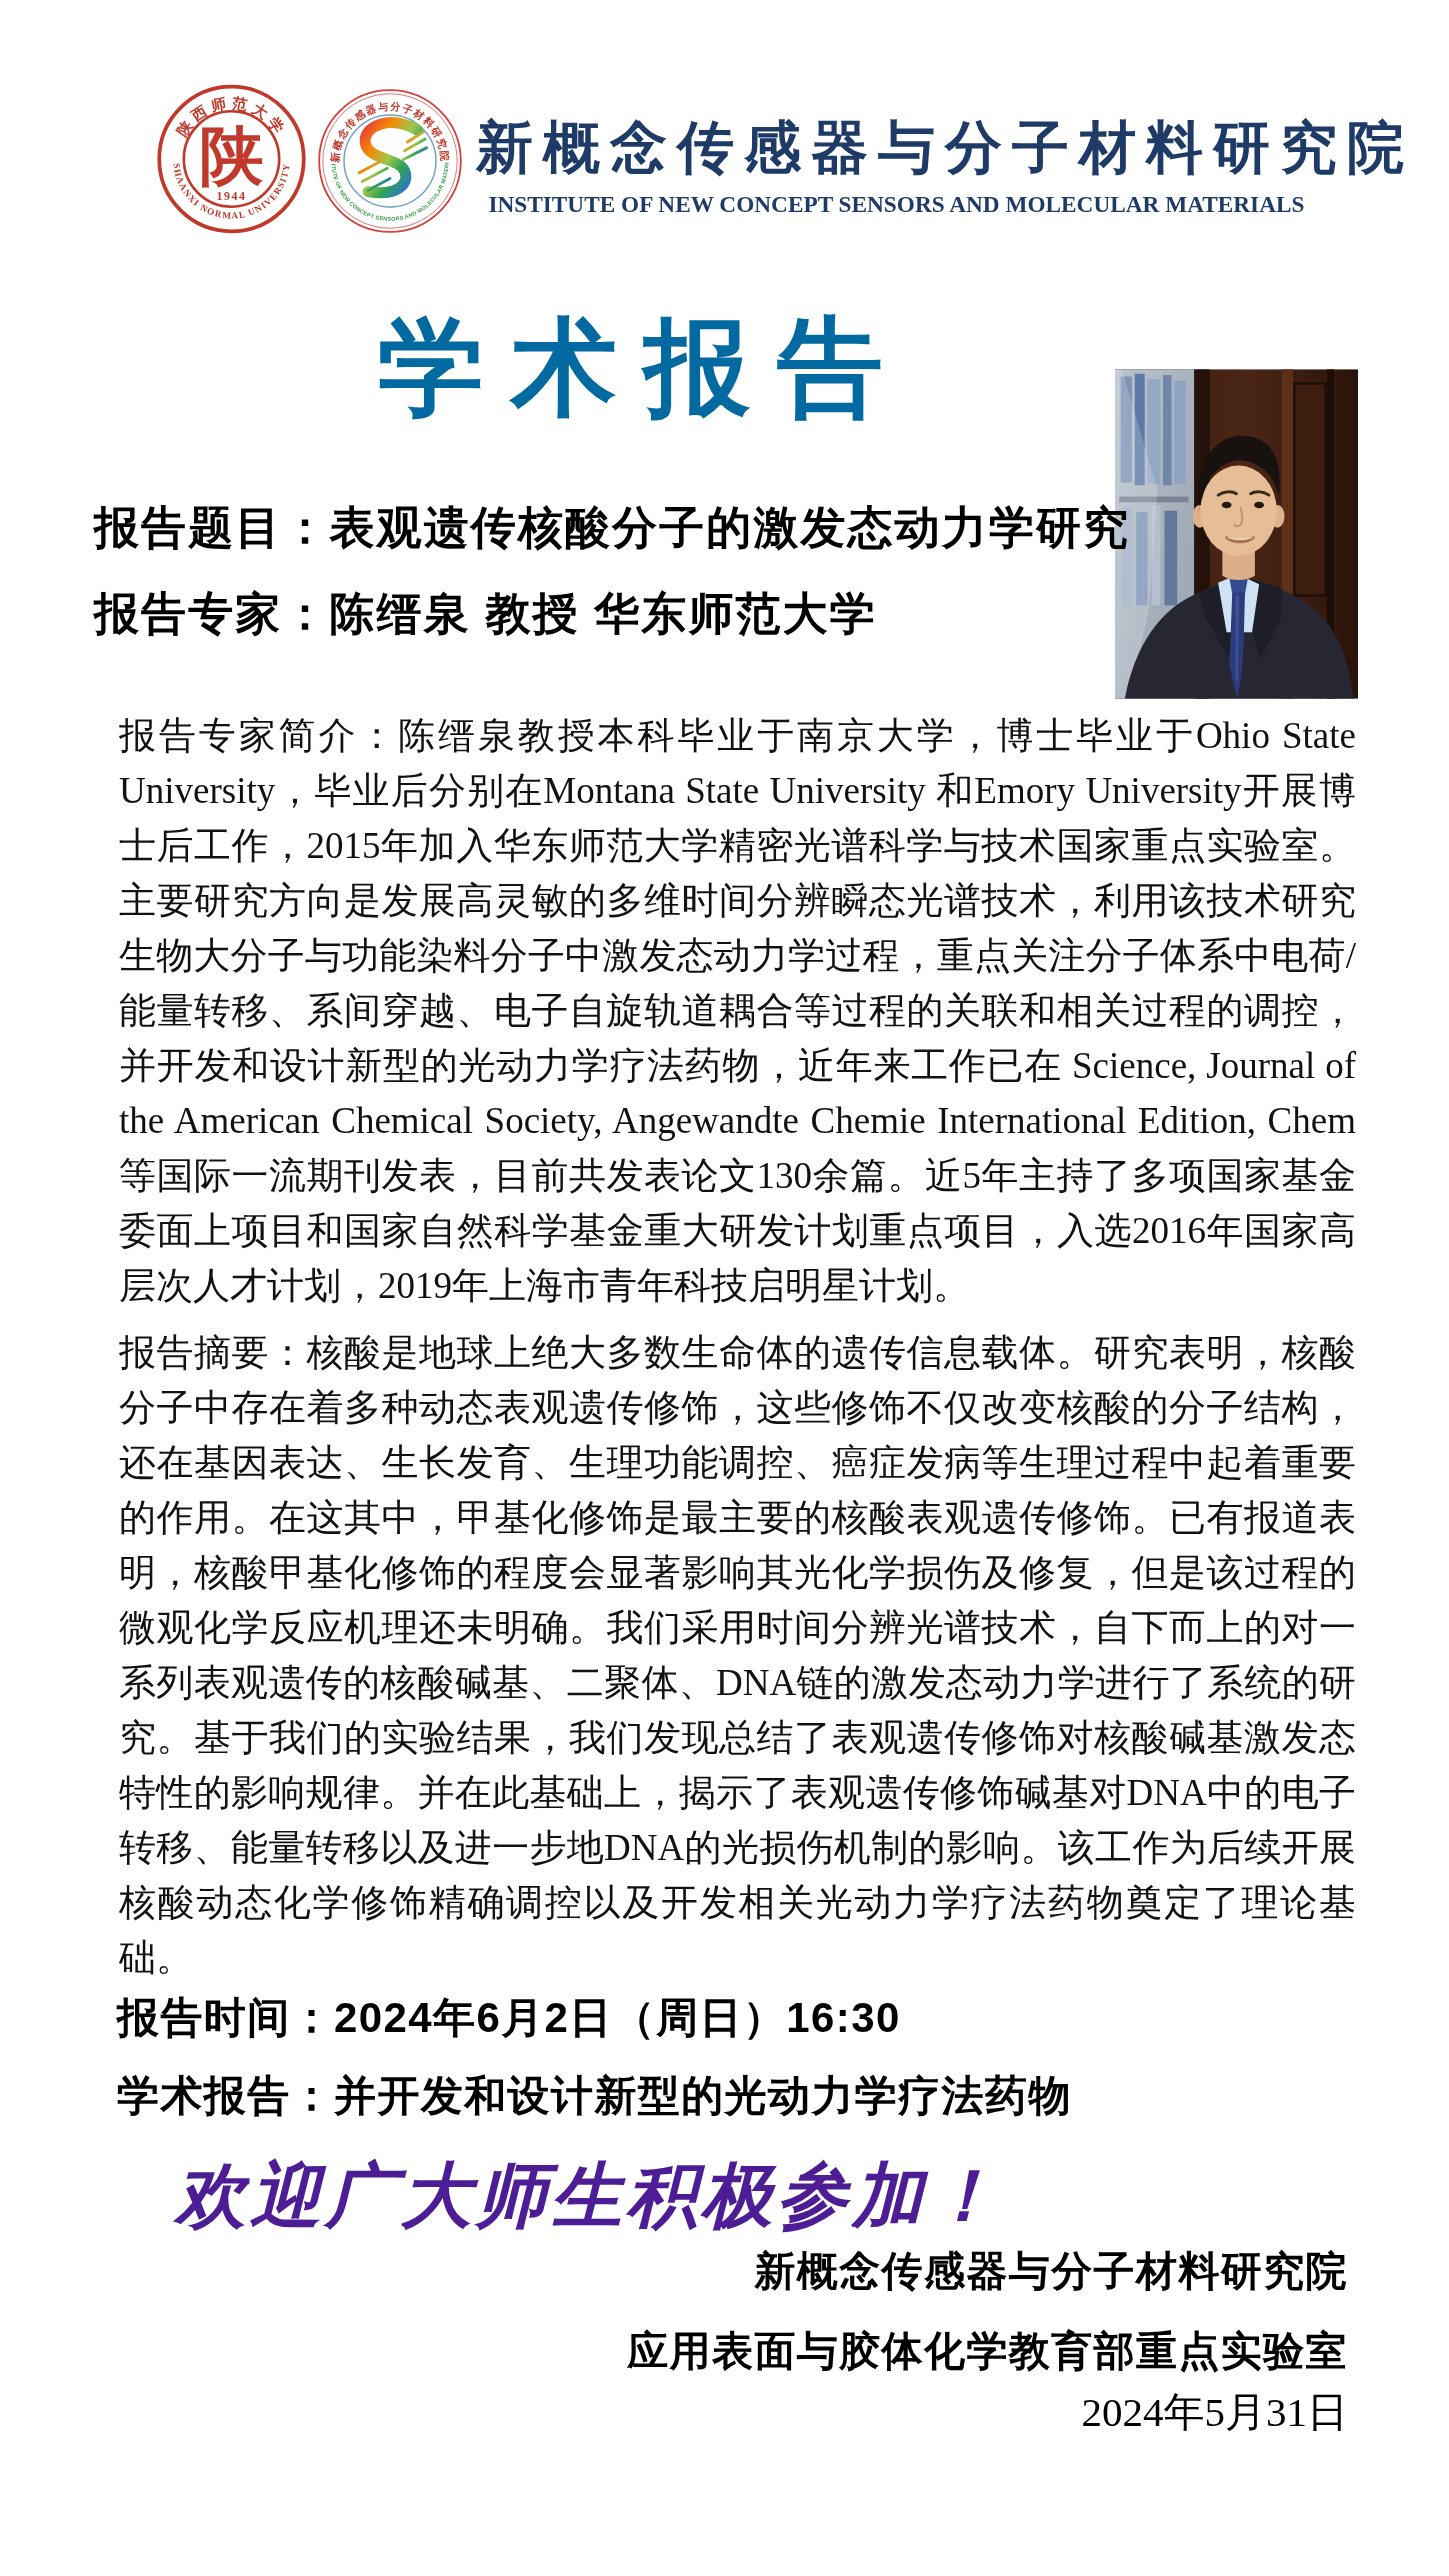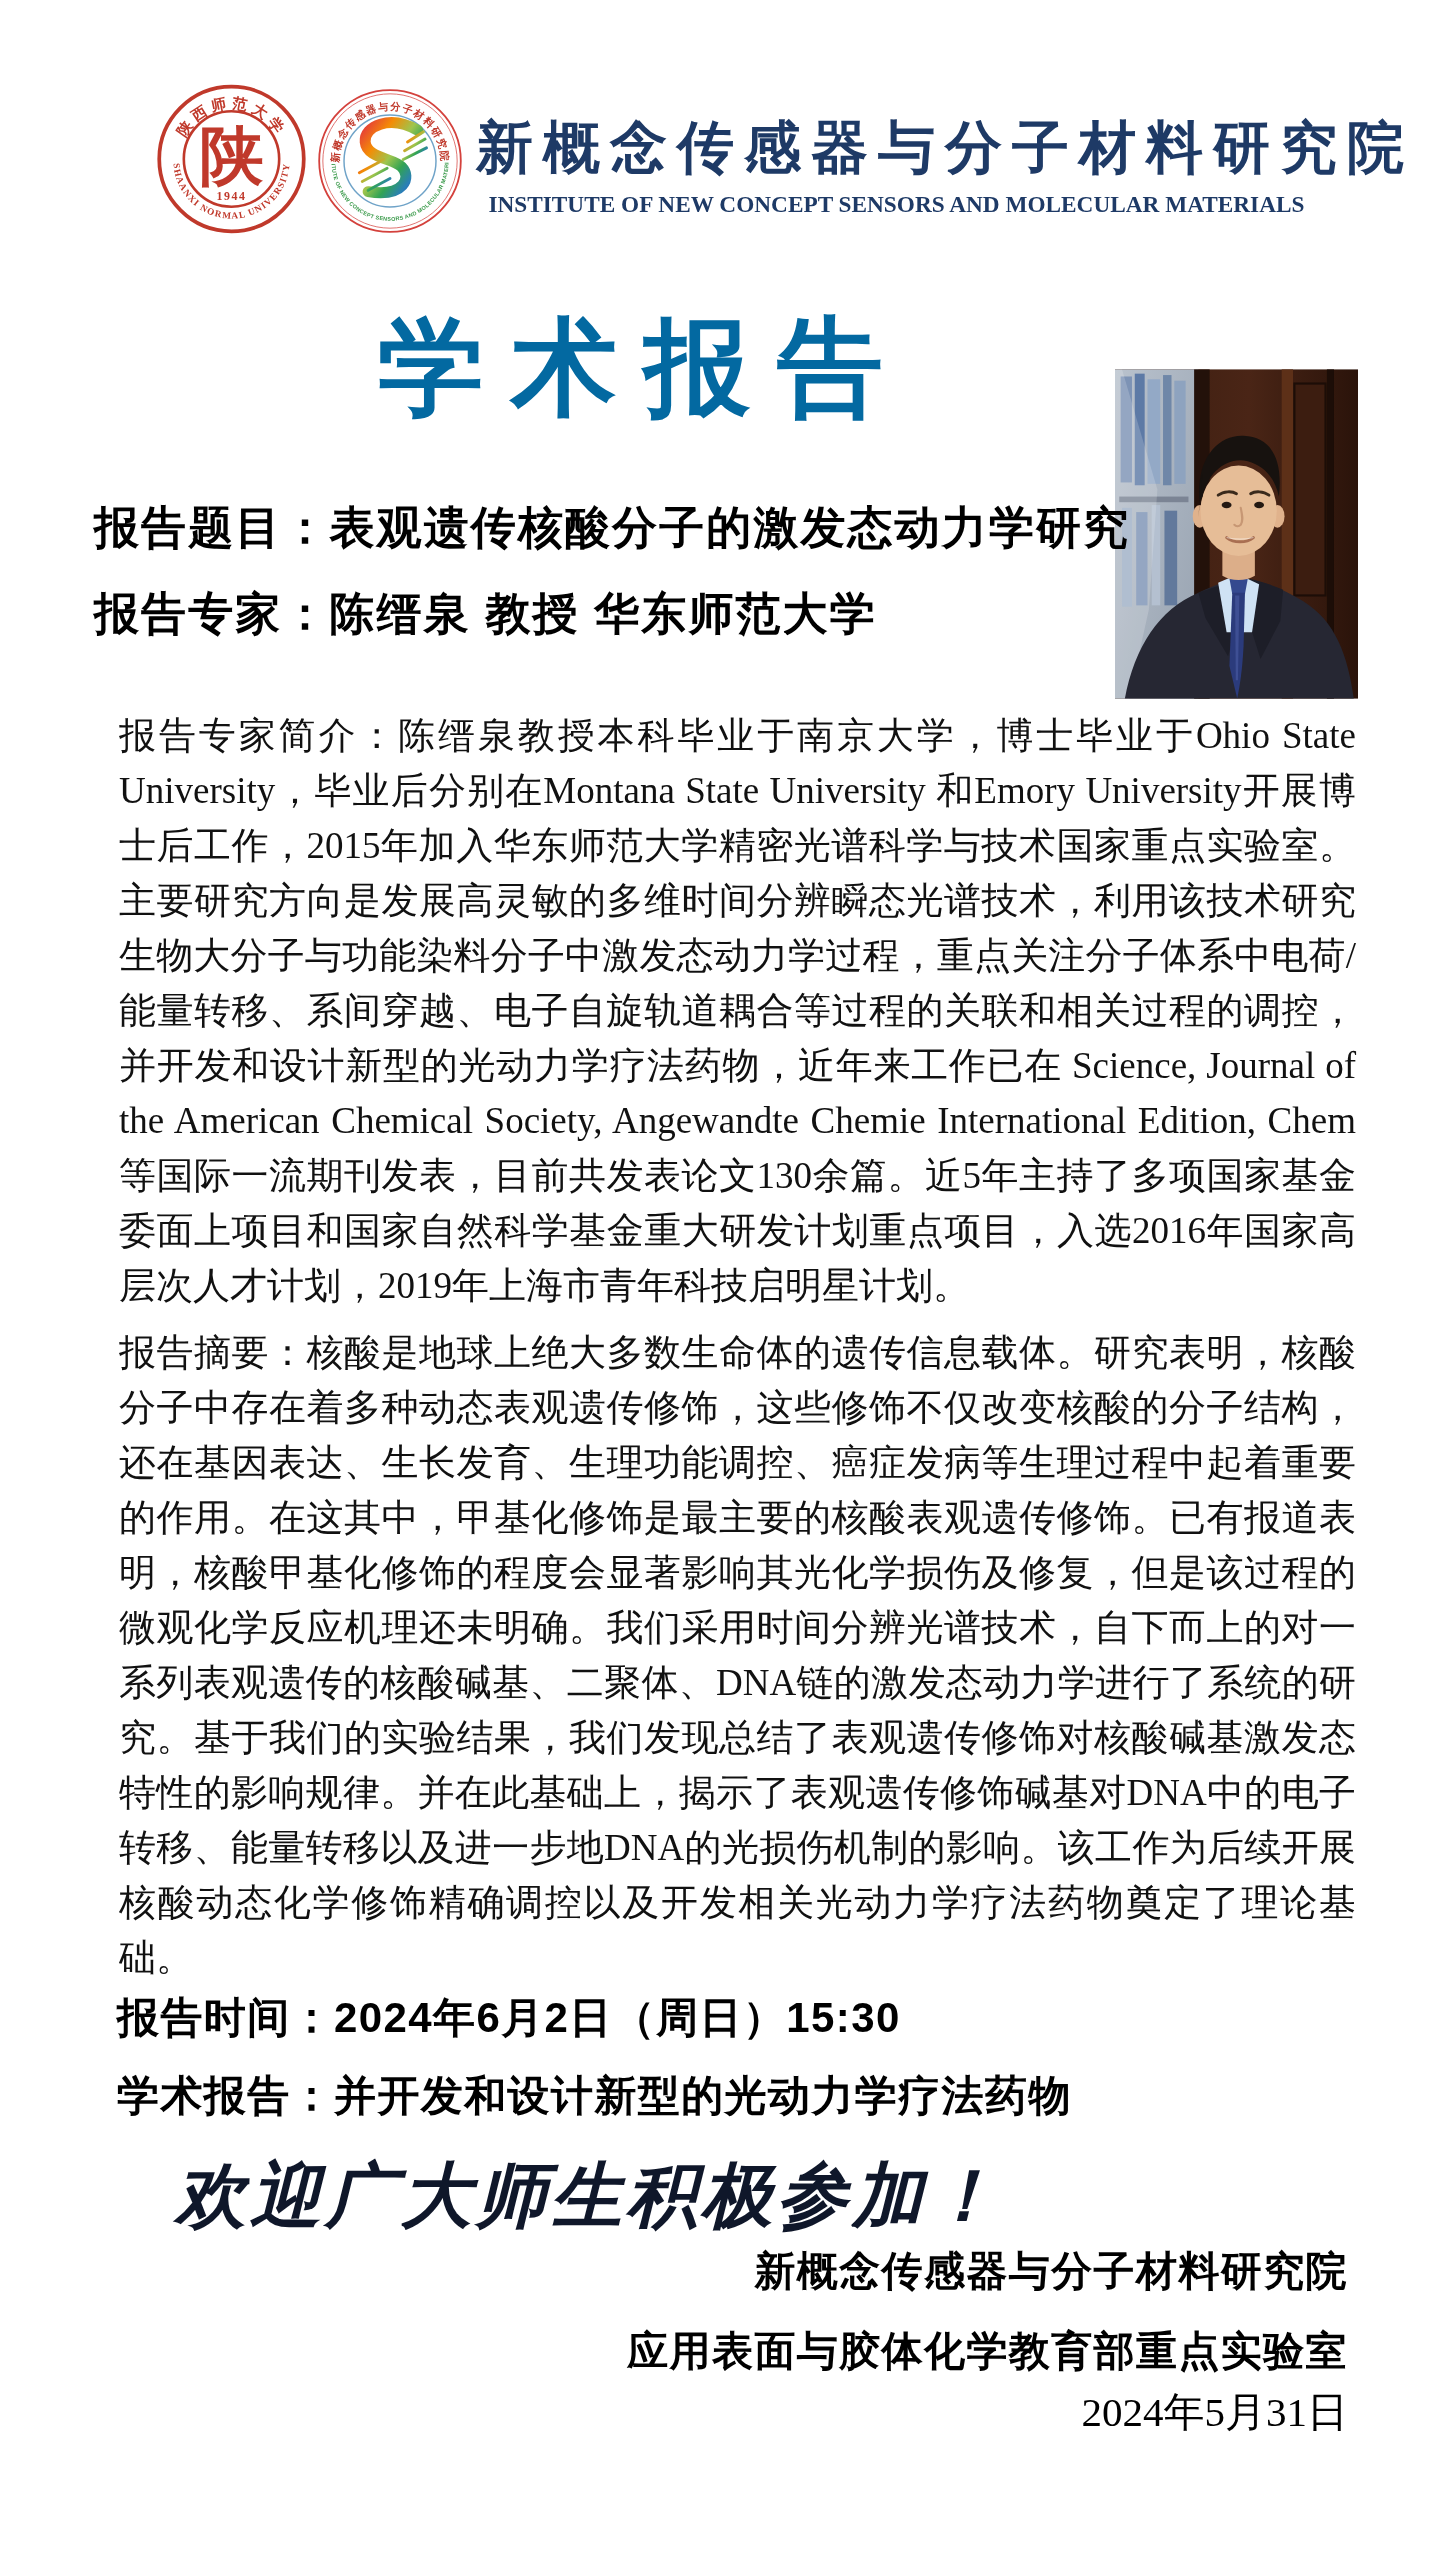--- a/index.html
+++ b/index.html
@@ -52,21 +52,21 @@
   
   .schedule{position:absolute;left:117px;top:1994px;width:1246px;
     font-family:"Liberation Sans", sans-serif;font-weight:700;color:#000;}
   .sched-line{font-size:42px;line-height:47px;letter-spacing:1.4px;white-space:nowrap;}
   .sched-line + .sched-line{margin-top:31px;}
   
   .welcome{
     position:absolute;left:0;top:2153px;width:1177px;text-align:center;
     font-family:"DejaVu Serif", serif;
     font-weight:900;font-style:italic;font-size:71px;line-height:85px;
-    letter-spacing:4.2px;color:#0f172a;
+    letter-spacing:4.2px;color:#4c1d95;
   }
   
   .footer{position:absolute;right:101px;top:2249px;text-align:right;color:#000;}
   .footer-org{
     font-family:"Liberation Sans", sans-serif;font-weight:700;
     font-size:41px;line-height:45px;letter-spacing:1.4px;white-space:nowrap;
   }
   .footer-org + .footer-org{margin-top:35px;}
   .footer-date{
     font-family:"Liberation Serif", serif;font-weight:400;
@@ -194,21 +194,21 @@
       <span>报告专家：</span><span>陈缙泉 教授 华东师范大学</span>
     </div>
   </div>
 
   <div class="para para-bio">报告专家简介：陈缙泉教授本科毕业于南京大学，博士毕业于Ohio State University，毕业后分别在Montana State University 和Emory University开展博士后工作，2015年加入华东师范大学精密光谱科学与技术国家重点实验室。主要研究方向是发展高灵敏的多维时间分辨瞬态光谱技术，利用该技术研究生物大分子与功能染料分子中激发态动力学过程，重点关注分子体系中电荷/能量转移、系间穿越、电子自旋轨道耦合等过程的关联和相关过程的调控，并开发和设计新型的光动力学疗法药物，近年来工作已在 Science, Journal of the American Chemical Society, Angewandte Chemie International Edition, Chem等国际一流期刊发表，目前共发表论文130余篇。近5年主持了多项国家基金委面上项目和国家自然科学基金重大研发计划重点项目，入选2016年国家高层次人才计划，2019年上海市青年科技启明星计划。</div>
 
   <div class="para para-abs">报告摘要：核酸是地球上绝大多数生命体的遗传信息载体。研究表明，核酸分子中存在着多种动态表观遗传修饰，这些修饰不仅改变核酸的分子结构，还在基因表达、生长发育、生理功能调控、癌症发病等生理过程中起着重要的作用。在这其中，甲基化修饰是最主要的核酸表观遗传修饰。已有报道表明，核酸甲基化修饰的程度会显著影响其光化学损伤及修复，但是该过程的微观化学反应机理还未明确。我们采用时间分辨光谱技术，自下而上的对一系列表观遗传的核酸碱基、二聚体、DNA链的激发态动力学进行了系统的研究。基于我们的实验结果，我们发现总结了表观遗传修饰对核酸碱基激发态特性的影响规律。并在此基础上，揭示了表观遗传修饰碱基对DNA中的电子转移、能量转移以及进一步地DNA的光损伤机制的影响。该工作为后续开展核酸动态化学修饰精确调控以及开发相关光动力学疗法药物奠定了理论基础。</div>
 
   <div class="schedule">
     <div class="sched-line">
-      <span>报告时间：</span><span>2024年6月2日（周日）15:30</span>
+      <span>报告时间：</span><span>2024年6月2日（周日）16:30</span>
     </div>
     <div class="sched-line">
       <span>学术报告：</span><span>并开发和设计新型的光动力学疗法药物</span>
     </div>
   </div>
 
   <div class="welcome">欢迎广大师生积极参加！</div>
 
   <div class="footer">
     <div class="footer-org">新概念传感器与分子材料研究院</div>

